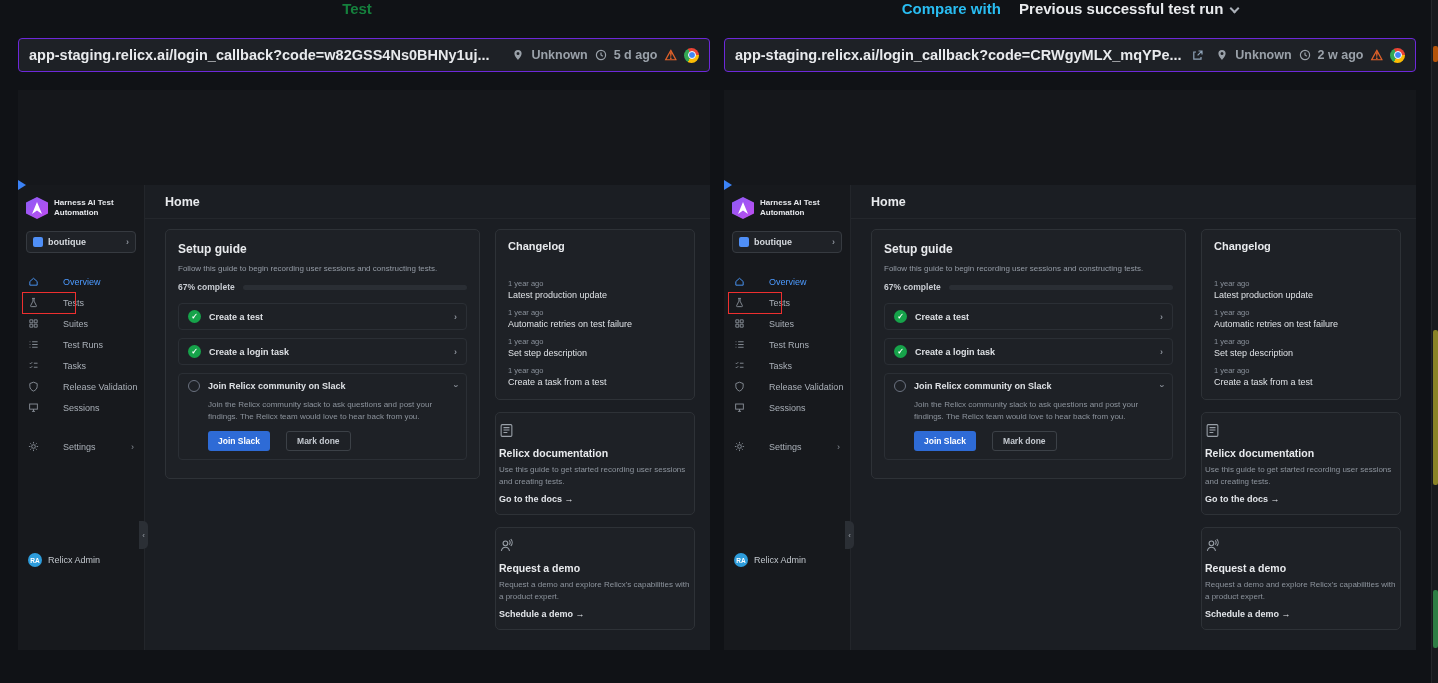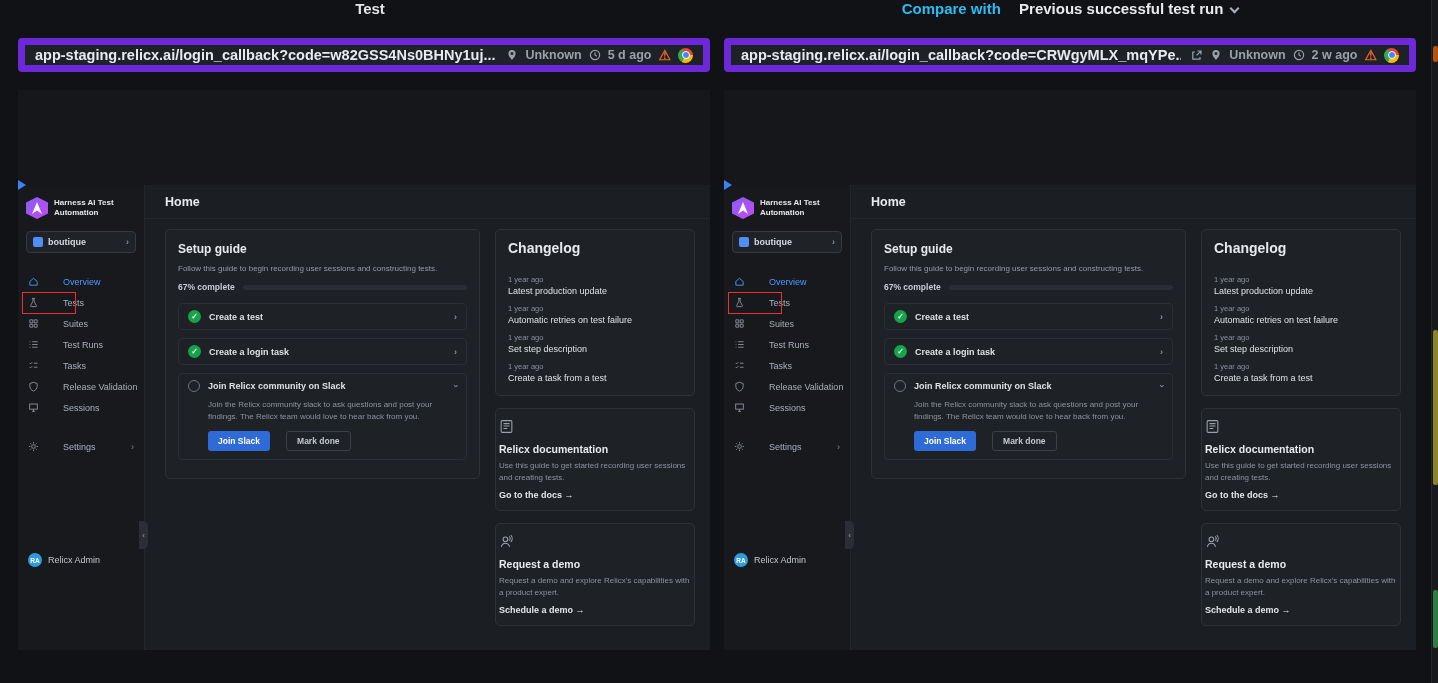--- a/index.html
+++ b/index.html
@@ -1,27 +1,27 @@
 <!DOCTYPE html>
 <html><head>
 <meta charset="utf-8">
 <style>
   *{margin:0;padding:0;box-sizing:border-box}
   html,body{width:1438px;height:683px;overflow:hidden}
   body{background:#101216;font-family:"Liberation Sans",sans-serif;color:#e5e7eb;position:relative}
 
   
-  .title-left{position:absolute;left:24px;top:0;width:692px;text-align:center;font-size:15px;font-weight:bold;color:#e5e5e5}
+  .title-left{position:absolute;left:11px;top:0;width:692px;text-align:center;font-size:15px;font-weight:bold;color:#15803d}
   .title-right{position:absolute;left:724px;top:0;width:692px;text-align:center;font-size:15px;font-weight:bold}
   .title-right .cmp{color:#29bdf2;margin-right:14px}
   .title-right .dd{color:#e8eaed;cursor:pointer}
   .css-chev-down{display:inline-block;width:7px;height:7px;border-right:2px solid #aab0b8;border-bottom:2px solid #aab0b8;transform:rotate(45deg);margin-left:8px;vertical-align:2px}
 
   
-  .urlbar{position:absolute;top:38px;height:34px;width:692px;background:#1e2126;border:7px solid #6d28d9;border-radius:4px;display:flex;align-items:center;padding:0 10px;gap:7px}
+  .urlbar{position:absolute;top:38px;height:34px;width:692px;background:#1e2126;border:1px solid #6d28d9;border-radius:4px;display:flex;align-items:center;padding:0 10px;gap:7px}
   .urlbar.l{left:18px}.urlbar.r{left:724px}
   .url-text{font-size:14.5px;font-weight:bold;color:#e8eaed;white-space:nowrap;overflow:hidden;cursor:pointer}
   .url-meta{display:flex;align-items:center;gap:7px;margin-left:auto;color:#9aa1a9;font-size:12.5px;font-weight:bold;white-space:nowrap}
   .micon{display:inline-flex;color:#9aa1a9}
   .ext-icon{display:inline-flex;color:#8fa3b8;margin-left:2px}
   .warn{color:#e0622a;font-size:14px;line-height:1}
   .chrome{width:15px;height:15px;border-radius:50%;background:conic-gradient(from -30deg,#ea4335 0 33.3%,#fbbc05 0 66.6%,#34a853 0 100%);position:relative;display:inline-block}
   .chrome::after{content:"";position:absolute;inset:3.5px;background:#4285f4;border:1.5px solid #fff;border-radius:50%}
 
   
@@ -70,21 +70,21 @@
   .chev.down{display:inline-block;transform:rotate(90deg)}
   .check{width:13px;height:13px;border-radius:50%;background:#16a34a;color:#fff;font-size:8px;display:flex;align-items:center;justify-content:center;flex:0 0 13px}
   .circle{width:12px;height:12px;border-radius:50%;border:1.5px solid #6b7280;flex:0 0 12px}
   .acc-body{margin:7px 0 2px 20px;font-size:8px;color:#8d949d;line-height:1.5}
   .acc-buttons{display:flex;gap:16px;margin:8px 0 2px 20px}
   .btn-primary{background:#2e6bd6;color:#fff;font-size:8.5px;font-weight:bold;padding:4px 10px;border-radius:3px;border:none;cursor:pointer;font-family:inherit}
   .btn-secondary{background:transparent;color:#c3c8cf;font-size:8.5px;font-weight:bold;padding:4px 10px;border-radius:3px;border:1px solid #3c4147;cursor:pointer;font-family:inherit}
 
   .right-col{width:200px;display:flex;flex-direction:column;gap:12px}
   .changelog{padding:10px 12px 4px}
-  .changelog-title{font-size:14px;font-weight:bold;color:#e8eaed;margin-bottom:19px}
+  .changelog-title{font-size:11px;font-weight:bold;color:#e8eaed;margin-bottom:27px}
   .cl-entry{margin-bottom:8px}
   .cl-age{font-size:7.5px;color:#8a919b;margin-bottom:2px}
   .cl-title{font-size:9px;color:#dfe2e6}
   .info-card{padding:10px 3px}
   .info-icon{color:#9aa1a9;margin-bottom:5px;display:block}
   .info-title{font-size:10.5px;font-weight:bold;color:#e8eaed;margin-bottom:5px}
   .info-desc{font-size:8px;color:#8d949d;line-height:1.45;margin-bottom:7px}
   .info-link{font-size:9px;font-weight:bold;color:#e2e5e9;cursor:pointer}
 
   .collapse-handle{position:absolute;left:121px;top:336px;width:9px;height:28px;background:#2b2f35;border-radius:0 5px 5px 0;display:flex;align-items:center;justify-content:center;color:#9aa1a9;font-size:8px;cursor:pointer;z-index:2}

